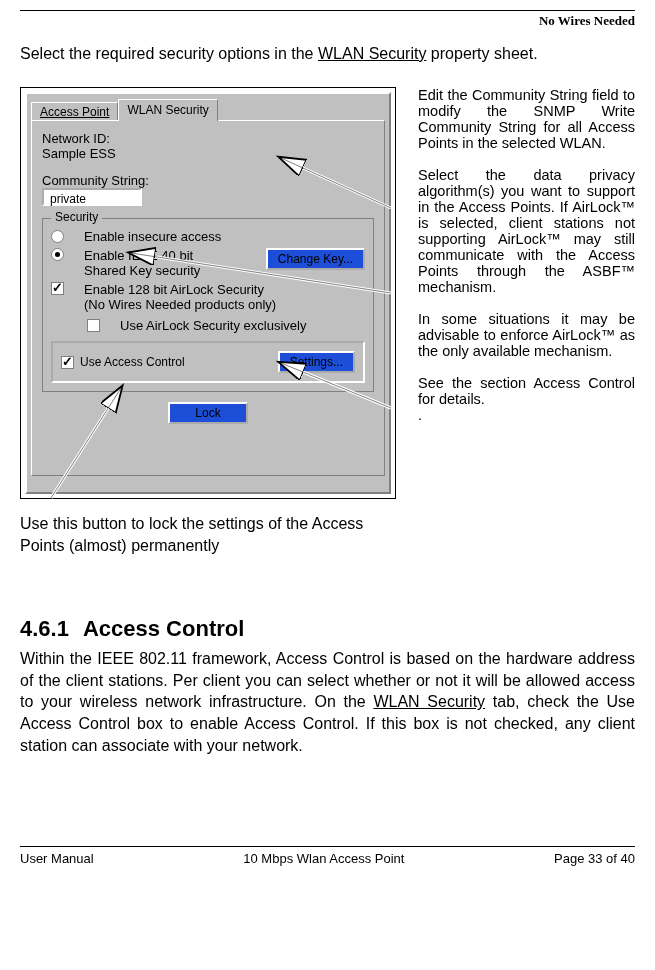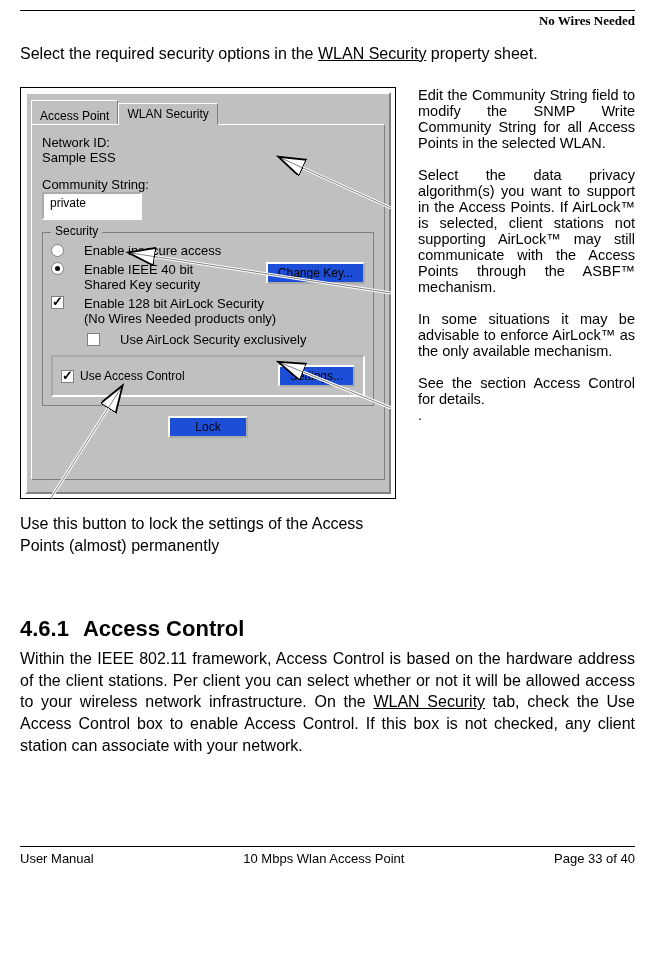--- a/index.html
+++ b/index.html
@@ -81,22 +81,23 @@
     border-bottom: none;
     padding: 3px 8px 4px 8px;
     background: #c0c0c0;
     font-size: 12px;
     position: relative;
     top: 1px;
   }
   .tab.inactive {
     background: #c0c0c0;
     top: 2px;
-    padding-top: 8px;
+    padding-top: 2px;
     padding-bottom: 3px;
+    text-decoration: underline;
   }
   .tab.active {
     font-weight: normal;
     z-index: 2;
   }
   .tabbody {
     border: 1px solid #808080;
     border-top-color: #fff;
     border-left-color: #fff;
     background: #c0c0c0;
@@ -117,21 +118,21 @@
   }
   .val {
     font-size: 13px;
   }
   .inset-field {
     border: 2px inset #fff;
     background: #fff;
     padding: 2px 6px;
     min-width: 100px;
     font-size: 12px;
-    height: 28px;
+    height: 18px;
     box-sizing: border-box;
   }
   .groupbox {
     border: 1px solid #808080;
     position: relative;
     padding: 10px 8px 8px 8px;
     margin-top: 4px;
   }
   .groupbox::before {
     content: attr(data-legend);

